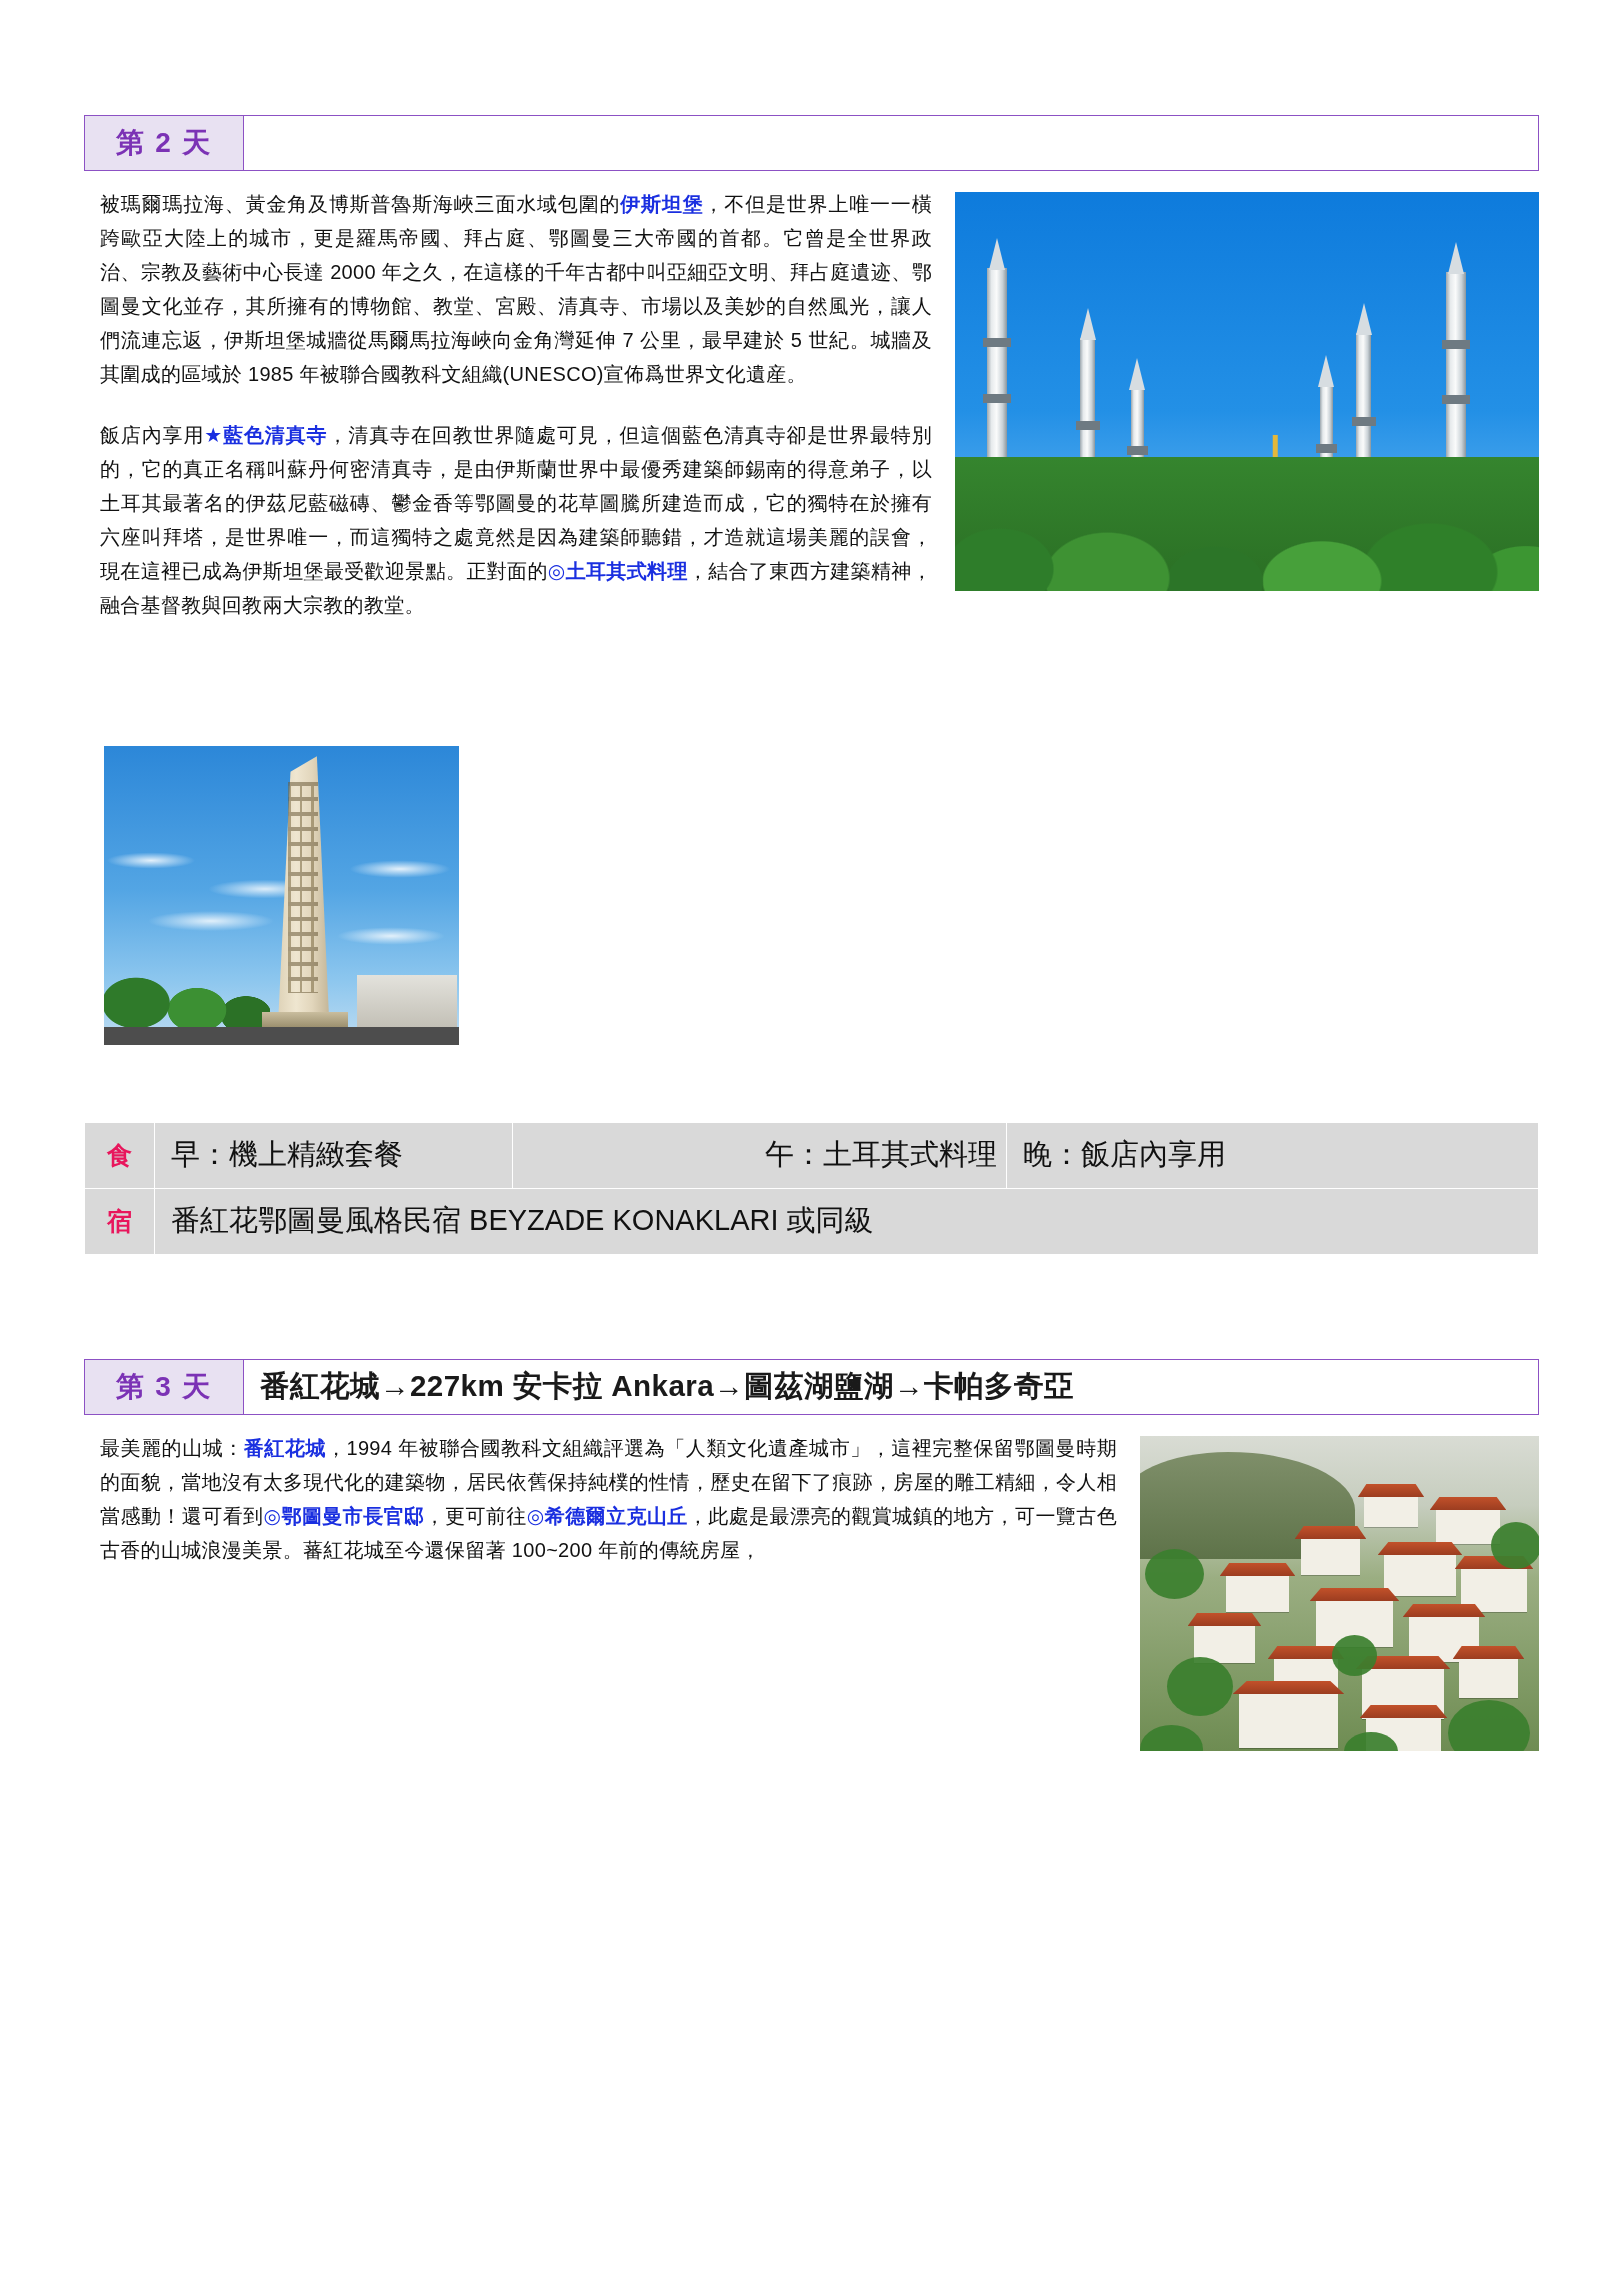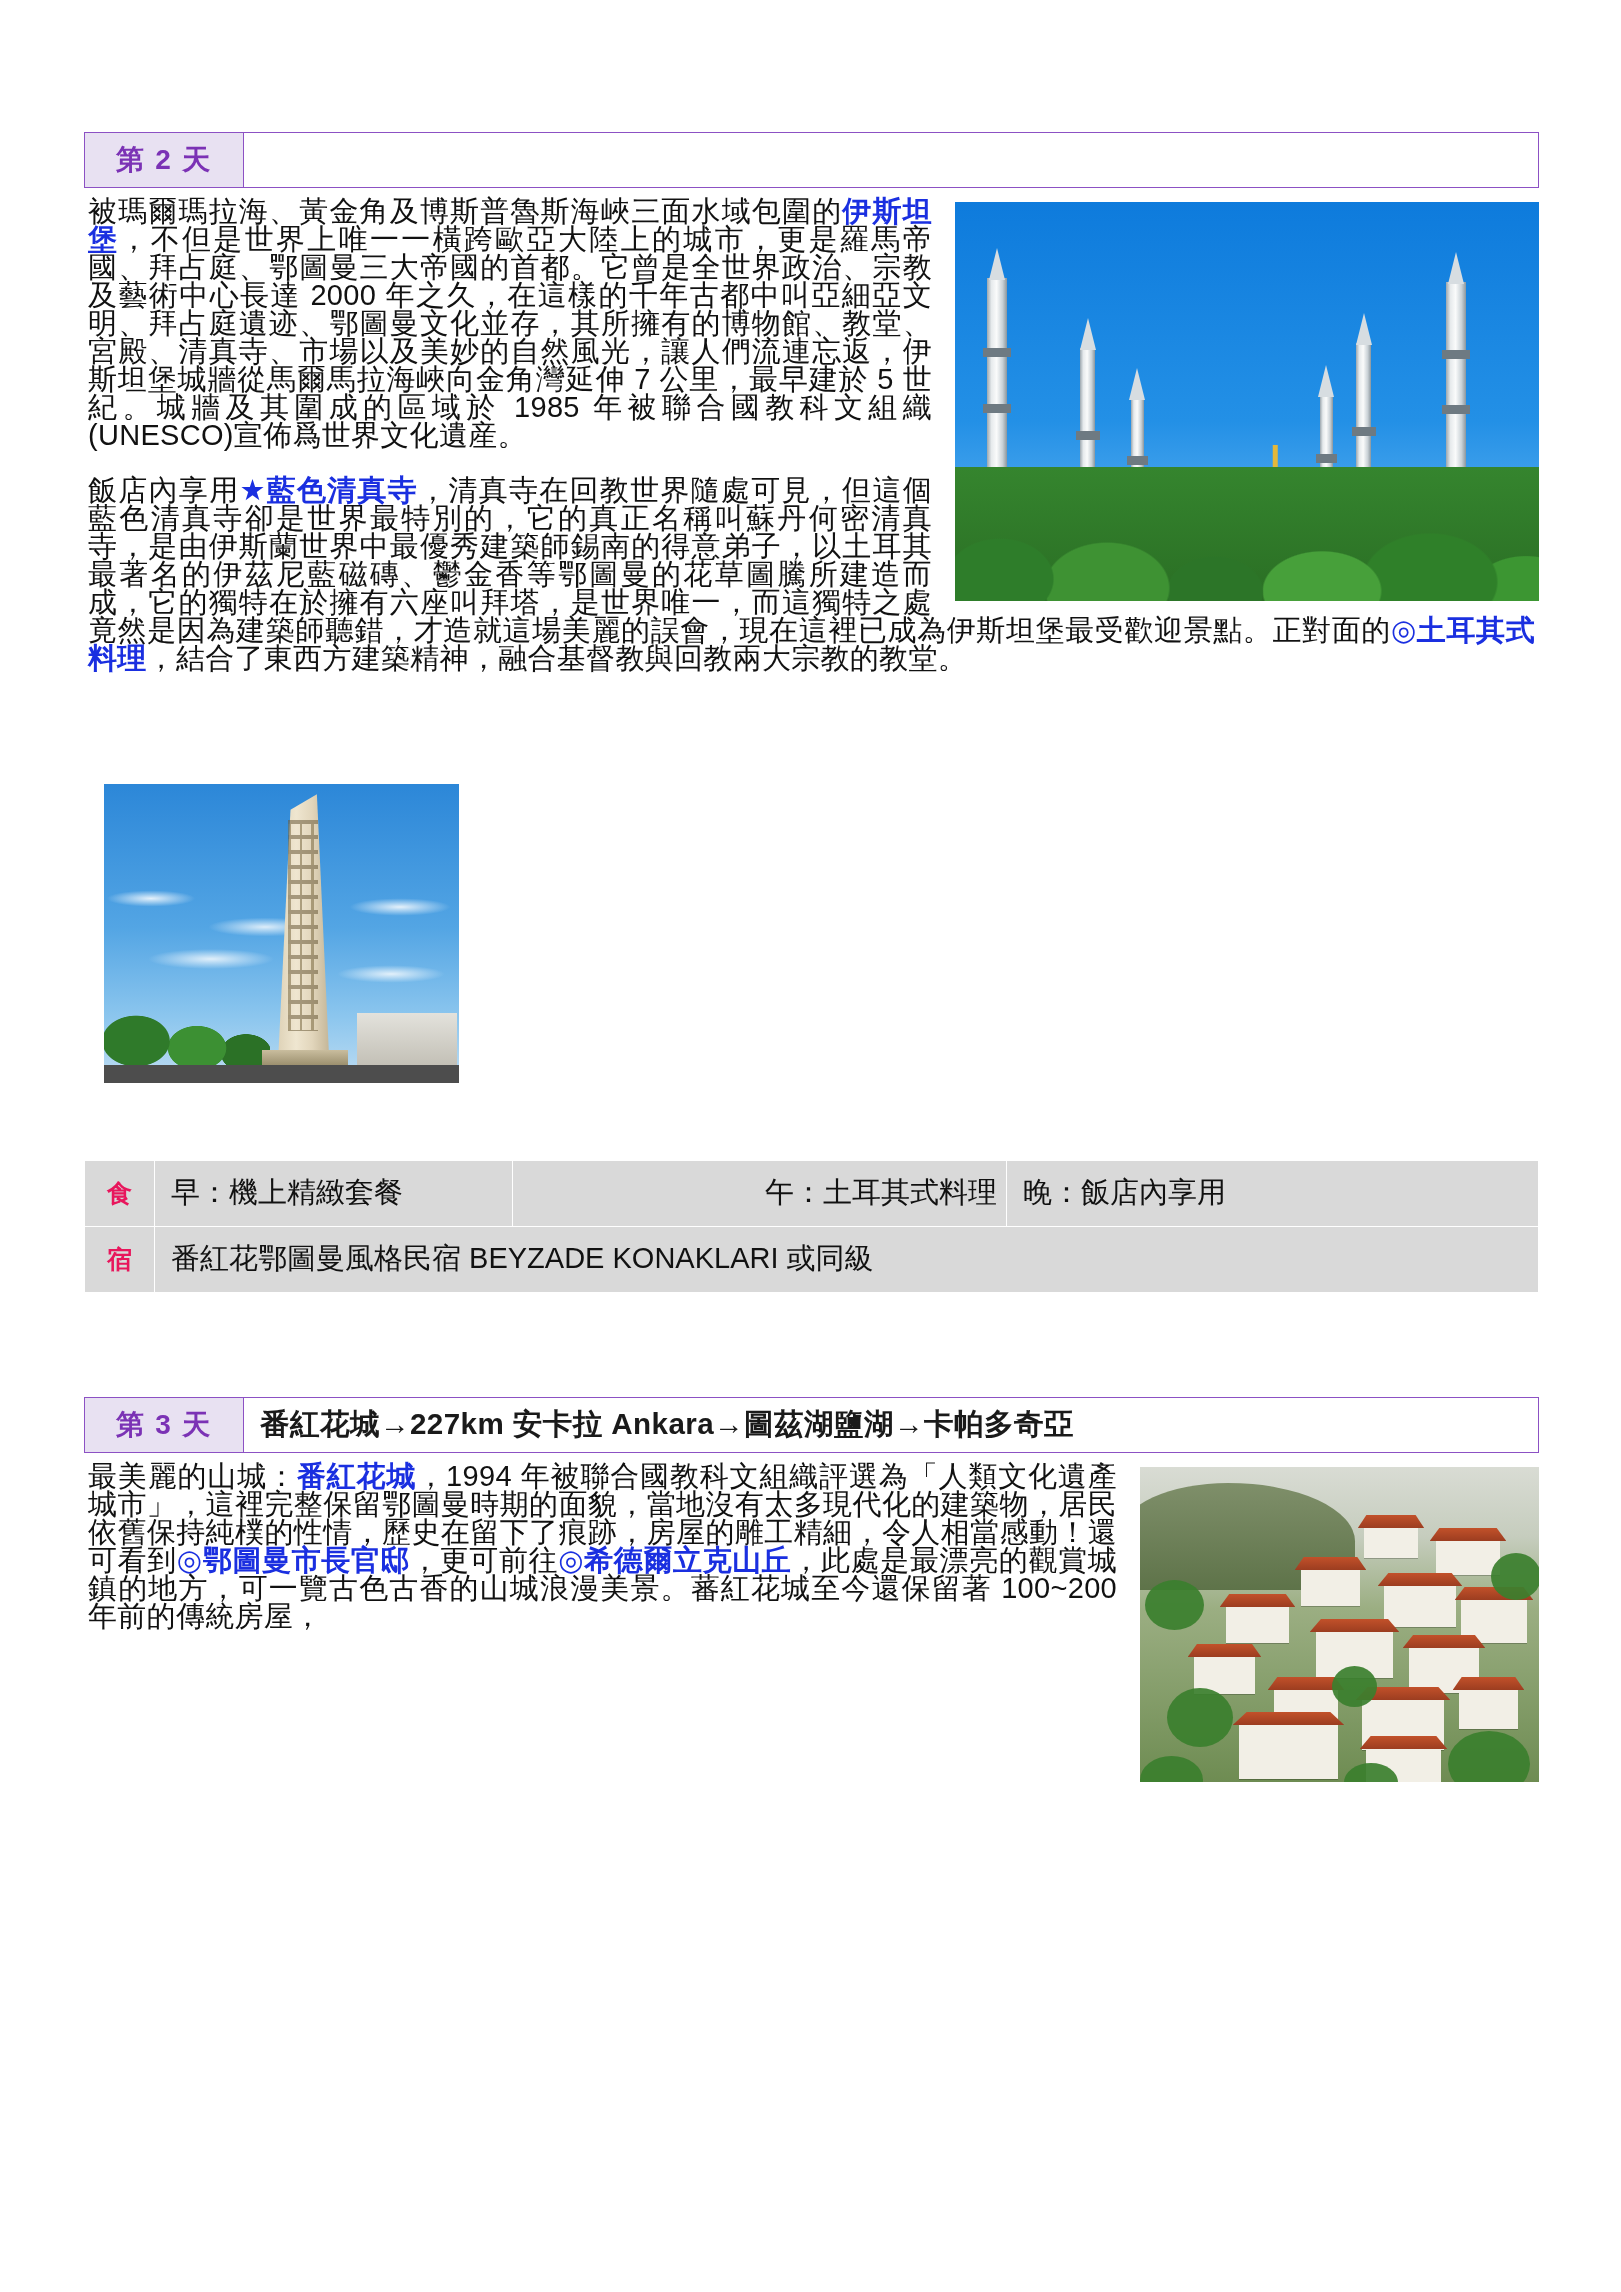--- a/index.html
+++ b/index.html
@@ -17,21 +17,21 @@
     width: 1621px;
     height: 2293px;
     background: #ffffff;
     overflow: hidden;
     box-sizing: border-box;
     padding: 0;
   }
   .content {
     position: absolute;
     left: 84px;
-    top: 132px;
+    top: 115px;
     width: 1455px;
   }
 
   
   .day-bar {
     display: flex;
     align-items: stretch;
     border: 1.8px solid #8C51C4;
     box-sizing: border-box;
     height: 56px;
@@ -61,26 +61,26 @@
     font-size: 29.6px;
     font-weight: bold;
     letter-spacing: 0.4px;
     box-sizing: border-box;
     white-space: nowrap;
     overflow: hidden;
   }
 
   
   .para {
-    font-size: 29px;
-    line-height: 28px;
+    font-size: 20px;
+    line-height: 34px;
     color: #111111;
     text-align: justify;
     letter-spacing: 0.3px;
-    margin: 4px;
+    margin: 16px;
   }
   .para + .para { margin-top: 27px; }
   .hl { color: #1A2FE0; font-weight: bold; }
 
   
   .photo {
     position: relative;
     overflow: hidden;
     background: #ddd;
   }

